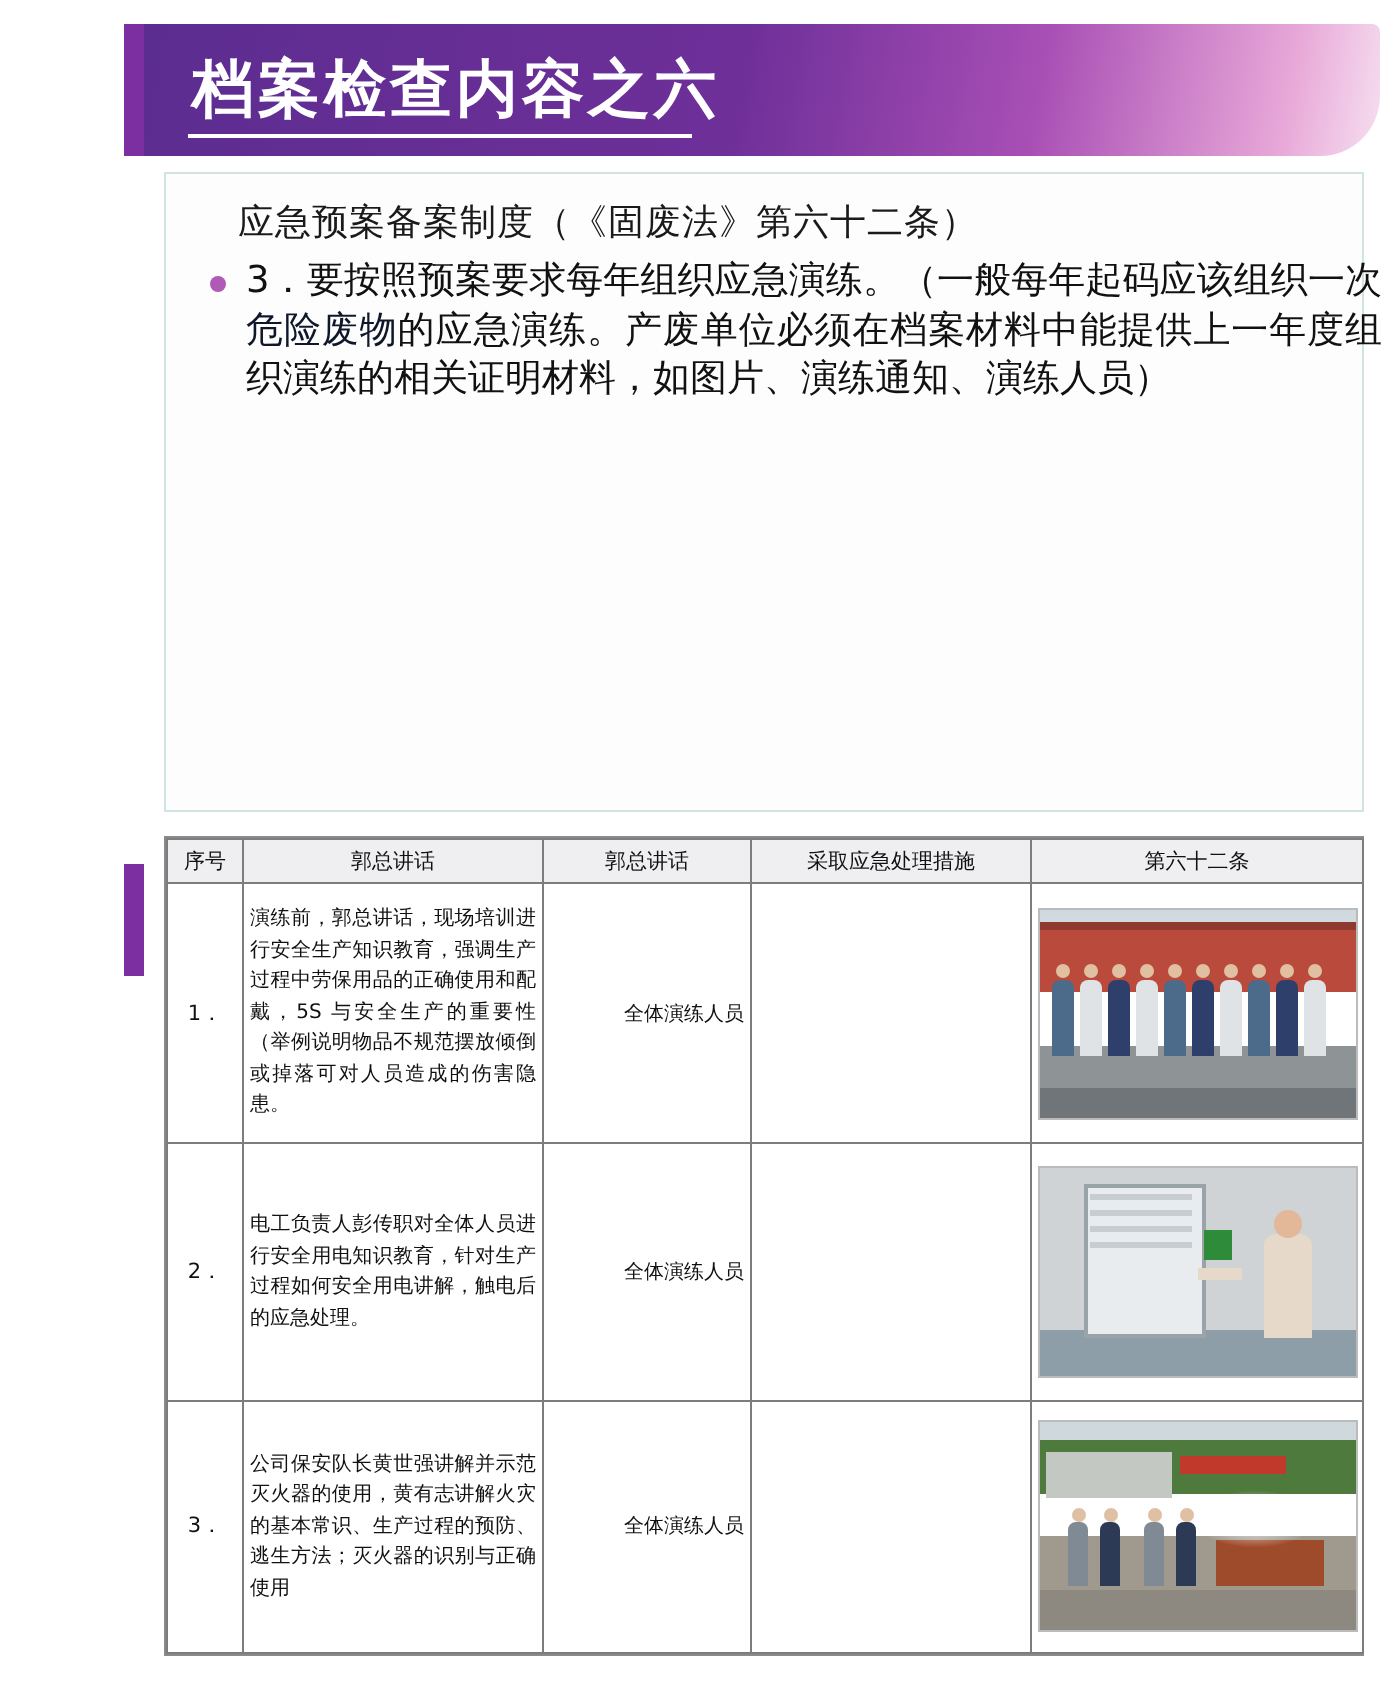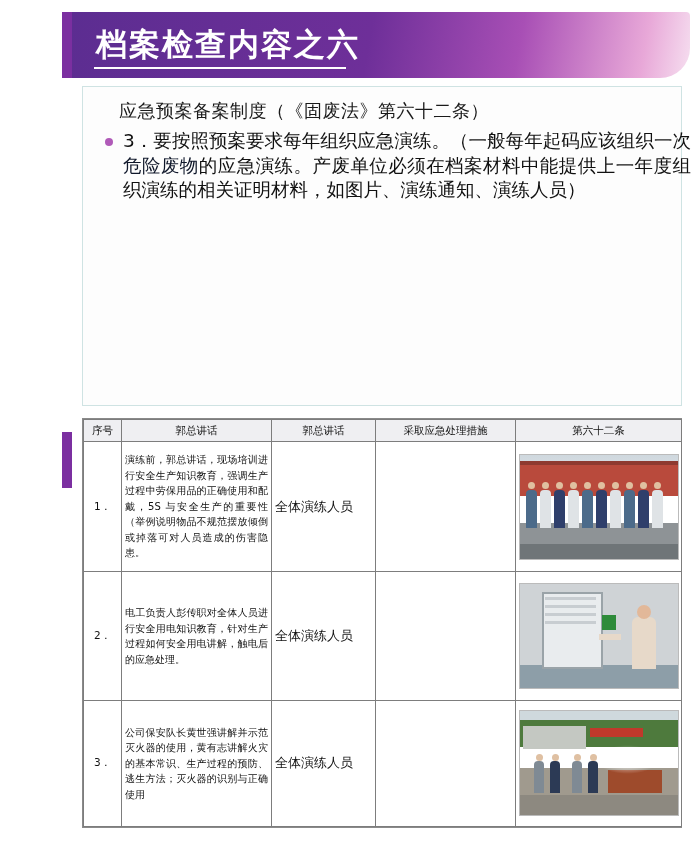--- a/index.html
+++ b/index.html
@@ -171,22 +171,22 @@
     padding-bottom: 6px;
   }
   td.cell-content {
     font-size: 10px;
     line-height: 1.55;
     color: #111;
     text-align: justify;
     padding: 6px 6px;
   }
   td.cell-person {
-    text-align: left;
-    font-size: 13px;
+    text-align: right;
+    font-size: 10px;
     color: #111;
     margin-top: 38px;
   }
   td.cell-measure {
     font-size: 10px;
     color: #111;
     vertical-align: top;
     padding-top: 6px;
   }
   td.cell-photo {

